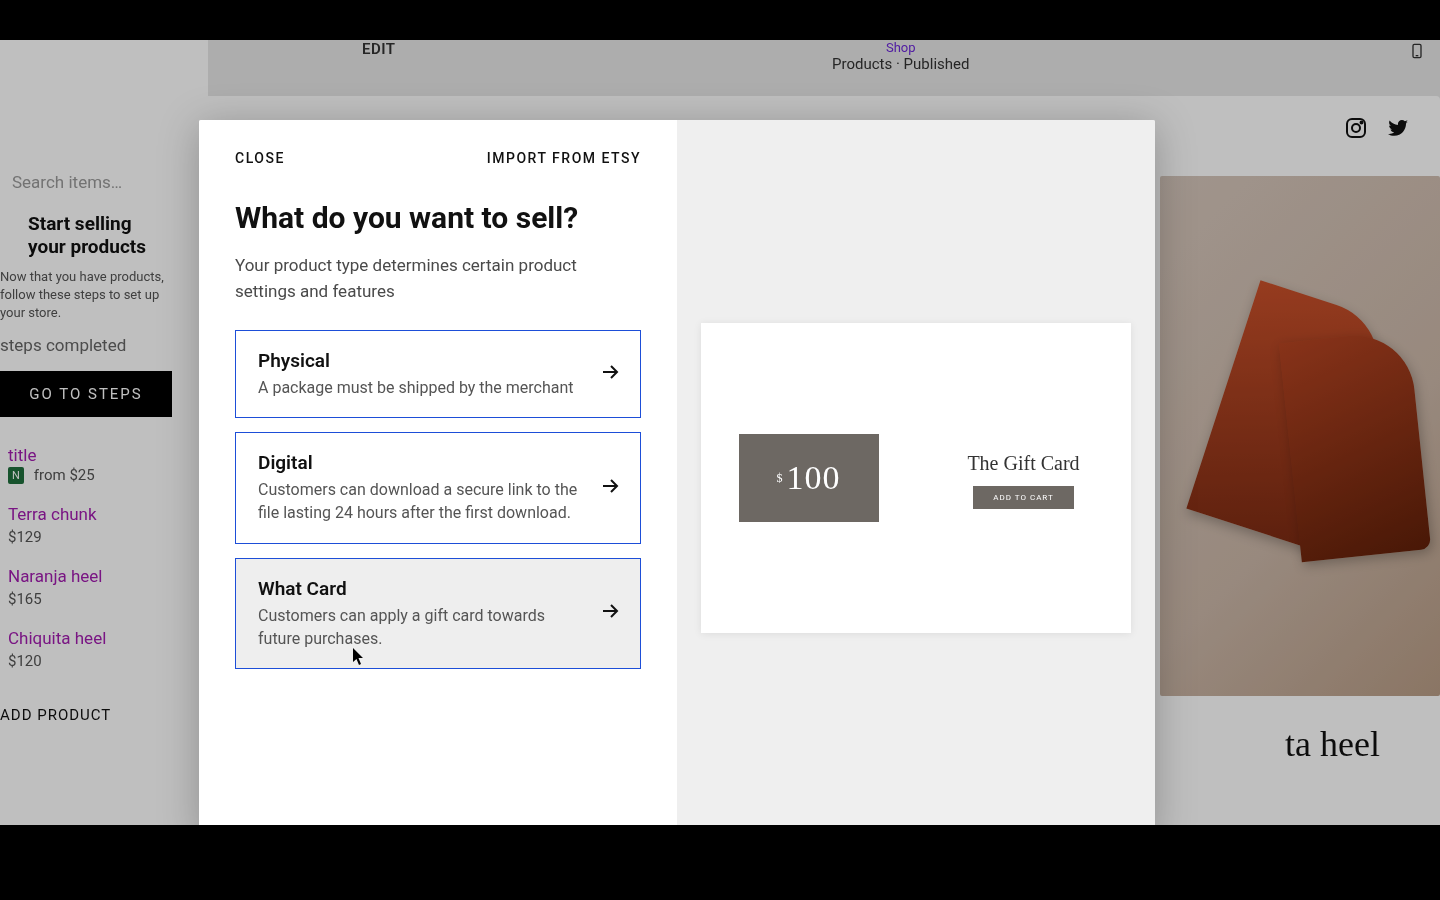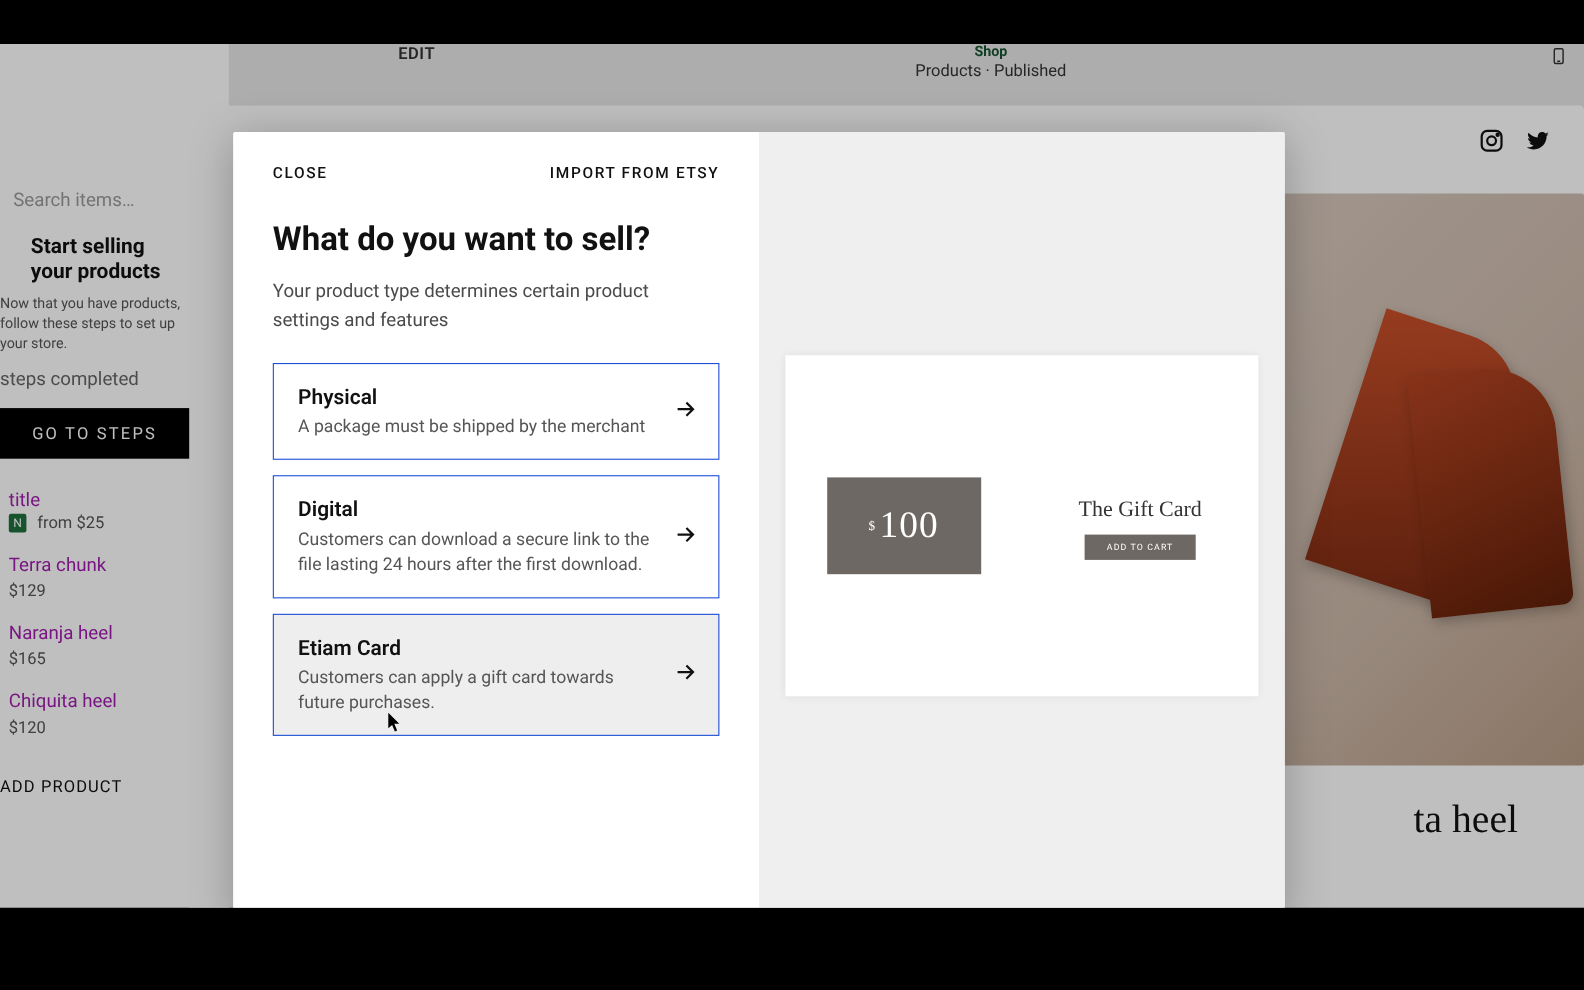--- a/index.html
+++ b/index.html
@@ -8,21 +8,21 @@
 
   
   .letterbox { position:absolute; top:40px; left:0; right:0; bottom:75px; background:#e7e7e7; overflow:hidden; }
   .bg-overlay { position:absolute; inset:0; background: rgba(0,0,0,0.25); z-index: 50; }
 
   
   .app { position:absolute; inset:0; display:flex; flex-direction:column; } 
   .toolbar { height:28px; display:flex; align-items:flex-start; padding:0 12px 0 362px; }
   .toolbar .edit { color:#333; font-size:15px; font-weight:600; letter-spacing:0.5px; }
   .toolbar .center { flex:1; text-align:center; }
-  .toolbar .center .shop { font-size:13px; color:#14532d;font-weight:bold; }
+  .toolbar .center .shop { font-size:13px; color:#6d28d9; }
   .toolbar .center .bc { font-size:15px; color:#333; }
   .toolbar .device { width:22px; display:flex; align-items:center; justify-content:center; }
   .toolbar .device svg { width:16px; height:22px; stroke:#333; }
 
   .body-row { flex:1; display:flex; }
   .sidebar { width:172px; padding:0; display:flex; flex-direction:column; background:transparent; }
   
   .left-panel { position:absolute; left:0; top:0; width:208px; bottom:0; background:#fff; z-index:1; }
   .sidebar-inner { position:relative; z-index:2; padding-top:96px; }
   .search-field { padding:8px 12px 20px; color:#9a9a9a; font-size:17px; }
@@ -42,21 +42,21 @@
   .site-frame { position:absolute; left:0; right:0; top:28px; bottom:0; background:#fff; border-radius:4px 4px 0 0; margin:0 0 0 0; overflow:hidden;}
   .site-top { display:flex; justify-content:flex-end; padding:20px 30px; gap:18px;}
   .site-top .icn { width:24px; height:24px; }
   .hero-img { position:absolute; right:0; top:80px; width:280px; height:520px; background:linear-gradient(135deg,#d6c7bc 0%, #cbb7a8 60%, #b99d86 100%); border-radius:2px; overflow:hidden;}
   
   .heel { position:absolute; width:140px; height:240px; border-radius:0 60px 10px 0; background:linear-gradient(160deg,#c9502a,#7a2a12); transform:rotate(18deg); left:60px; top:120px; box-shadow:2px 4px 12px rgba(0,0,0,.25);}
   .heel2 { position:absolute; width:130px; height:220px; border-radius:0 60px 10px 0; background:linear-gradient(160deg,#b54422,#612009); transform:rotate(-6deg); left:130px; top:160px; box-shadow:2px 4px 12px rgba(0,0,0,.25);}
   .hero-caption { position:absolute; right:60px; bottom:60px; font-size:36px; color:#111; font-family: Georgia, 'Times New Roman', serif;}
 
   
-  .modal { position:absolute; z-index:100; top:80px; left:212px; width:956px; height:716px; background:#efefef; display:flex; box-shadow:0 6px 40px rgba(0,0,0,.25); border-radius:2px; overflow:hidden;}
+  .modal { position:absolute; z-index:100; top:80px; left:199px; width:956px; height:716px; background:#efefef; display:flex; box-shadow:0 6px 40px rgba(0,0,0,.25); border-radius:2px; overflow:hidden;}
   .modal-left { width:478px; background:#fff; display:flex; flex-direction:column; padding:30px 36px 30px 36px;}
   .modal-right { flex:1; background:#efefef; display:flex; align-items:center; justify-content:center;}
 
   .mh-row { display:flex; justify-content:space-between; align-items:center; margin-bottom:34px;}
   .mh-row a { font-size:14px; letter-spacing:1.5px; color:#111; font-weight:500;}
   .modal-title { font-size:30px; font-weight:700; color:#111; margin-bottom:18px;}
   .modal-sub { font-size:17px; color:#4a4a4a; line-height:1.5; margin-bottom:26px;}
 
   .opt { border:1px solid #1d4ed8; padding:18px 56px 18px 22px; margin-bottom:14px; position:relative; cursor:pointer; background:#fff;}
   .opt.sel { background:#eeeeee; }
@@ -188,21 +188,21 @@
             </svg></span>
       </div>
       <div class="opt">
         <div class="ot">Digital</div>
         <div class="od">Customers can download a secure link to the file lasting 24 hours after the first download.</div>
         <span class="arrow"><svg viewBox="0 0 24 24" fill="none" stroke-width="2" stroke="currentColor">
               <path d="M5 12h14M13 6l6 6-6 6"></path>
             </svg></span>
       </div>
       <div class="opt sel">
-        <div class="ot">Etiam Card</div>
+        <div class="ot">What Card</div>
         <div class="od">Customers can apply a gift card towards future purchases.</div>
         <span class="arrow"><svg viewBox="0 0 24 24" fill="none" stroke-width="2" stroke="currentColor">
               <path d="M5 12h14M13 6l6 6-6 6"></path>
             </svg></span>
       </div>
     </div>
 
     <div class="modal-right">
       <div class="preview">
         <div class="pv-left">

